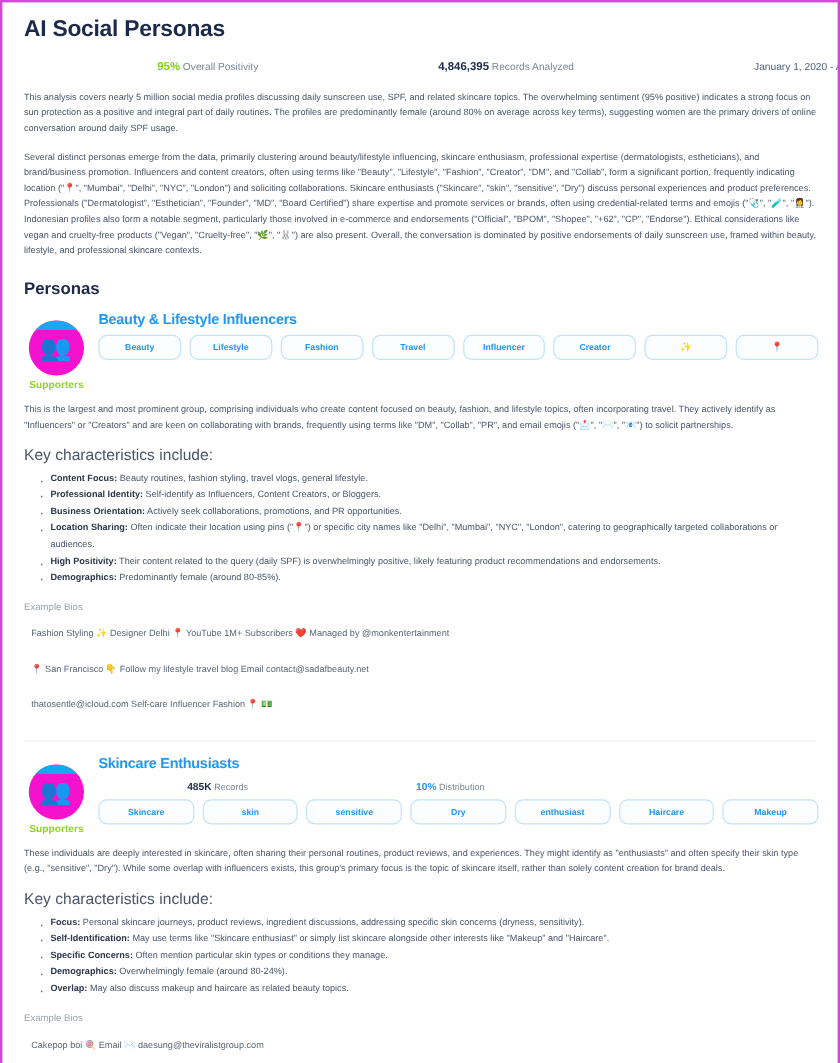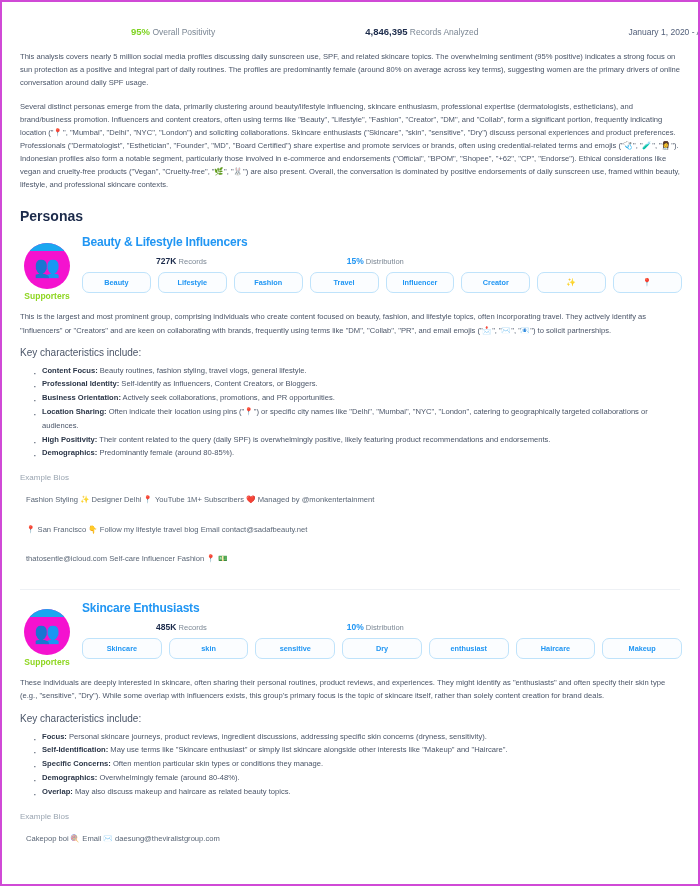--- a/index.html
+++ b/index.html
@@ -164,21 +164,21 @@
   .pill.emoji { font-weight: normal; font-size: 8px; }
 
   .persona-body { margin-top: 9px; }
   .persona-desc {
     font-size: 7.6px;
     line-height: 1.72;
     color: #4a5568;
     margin: 0 4px;
   }
   .kc-label {
-    font-size: 10px;
+    font-size: 13px;
     color: #4a5568;
     margin: 10px 4px 0 4px;
   }
   .kc-list {
     margin: 6px 0 0 0;
     padding: 0 0 0 26px;
     list-style: none;
   }
   .kc-list li {
     font-size: 7.6px;
@@ -209,20 +209,21 @@
     line-height: 1.5;
   }
 
   .persona-sep { height: 1px; background: #eef1f5; margin: 6px 4px 0 4px; }
 </style>
 </head>
 <body>
 
 <div class="page">
 
+  <div class="app-title">AI Social Personas</div>
 
   <div class="stats-row">
     <div class="stat stat-a">
       <span class="big pos">95%</span>
       <span>Overall Positivity</span>
     </div>
     <div class="stat stat-b">
       <span class="big num">4,846,395</span>
       <span>Records Analyzed</span>
     </div>
@@ -239,24 +240,20 @@
         <div class="persona-top">
           <div class="avatar-col">
             <div class="avatar" style="background: rgb(244, 18, 207);">
               <div class="cap" style="background: rgb(26, 167, 240); height: 7.8px;"></div>
               <div class="glyph">👥</div>
             </div>
             <div class="supporters">Supporters</div>
           </div>
           <div class="persona-main">
             <div class="persona-name">Beauty &amp; Lifestyle Influencers</div>
-            <div class="metrics">
-              <div class="m m1"><span class="v">727K</span><span> Records</span></div>
-              <div class="m m2"><span class="v blue">15%</span><span> Distribution</span></div>
-            </div>
             <div class="pills">
               <div class="pill">Beauty</div>
               <div class="pill">Lifestyle</div>
               <div class="pill">Fashion</div>
               <div class="pill">Travel</div>
               <div class="pill">Influencer</div>
               <div class="pill">Creator</div>
               <div class="pill emoji">✨</div>
               <div class="pill emoji">📍</div>
             </div>
@@ -308,21 +305,21 @@
             </div>
           </div>
         </div>
         <div class="persona-body">
           <div class="persona-desc">These individuals are deeply interested in skincare, often sharing their personal routines, product reviews, and experiences. They might identify as "enthusiasts" and often specify their skin type (e.g., "sensitive", "Dry"). While some overlap with influencers exists, this group's primary focus is the topic of skincare itself, rather than solely content creation for brand deals.</div>
           <div class="kc-label">Key characteristics include:</div>
           <ul class="kc-list">
             <li><b>Focus:</b><span> Personal skincare journeys, product reviews, ingredient discussions, addressing specific skin concerns (dryness, sensitivity).</span></li>
             <li><b>Self-Identification:</b><span> May use terms like "Skincare enthusiast" or simply list skincare alongside other interests like "Makeup" and "Haircare".</span></li>
             <li><b>Specific Concerns:</b><span> Often mention particular skin types or conditions they manage.</span></li>
-            <li><b>Demographics:</b><span> Overwhelmingly female (around 80-48%).</span></li>
+            <li><b>Demographics:</b><span> Overwhelmingly female (around 80-24%).</span></li>
             <li><b>Overlap:</b><span> May also discuss makeup and haircare as related beauty topics.</span></li>
           </ul>
           <div class="bios-title">Example Bios</div>
           <div class="bios">
             <div class="bio">Cakepop boi 🍭 Email ✉️ daesung@theviralistgroup.com</div>
           </div>
         </div>
       </div>
     </div>
 

